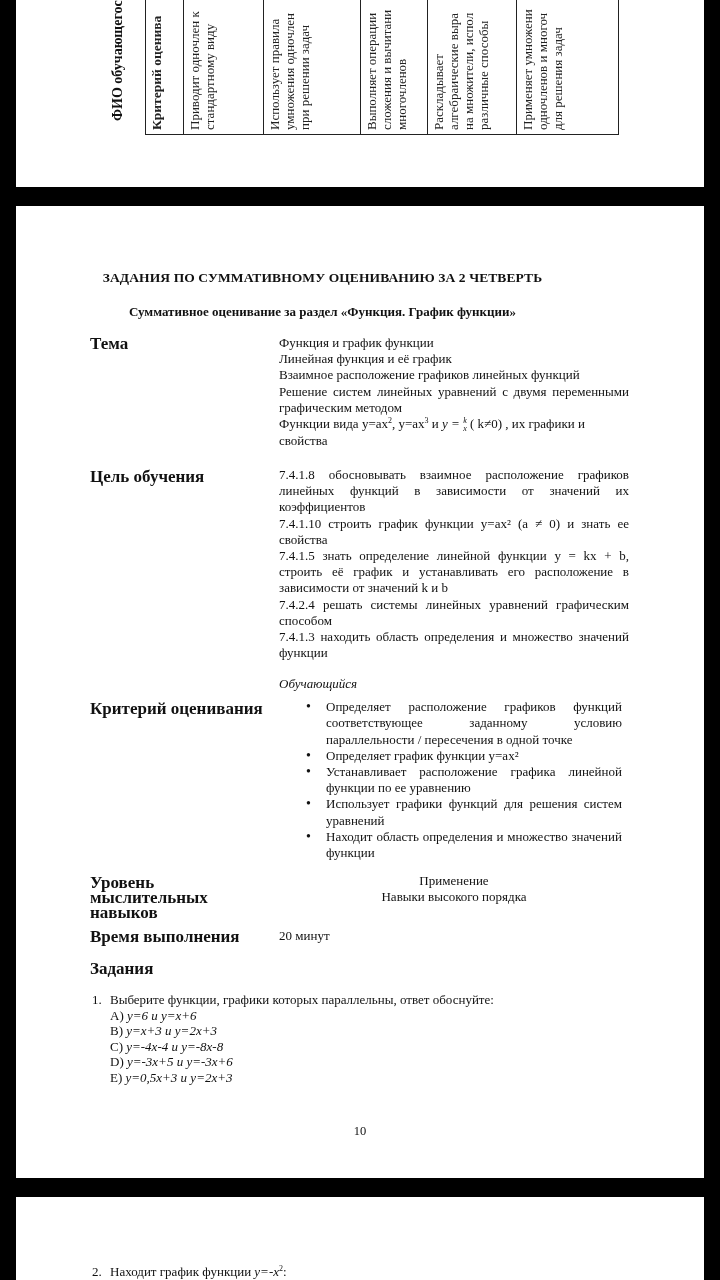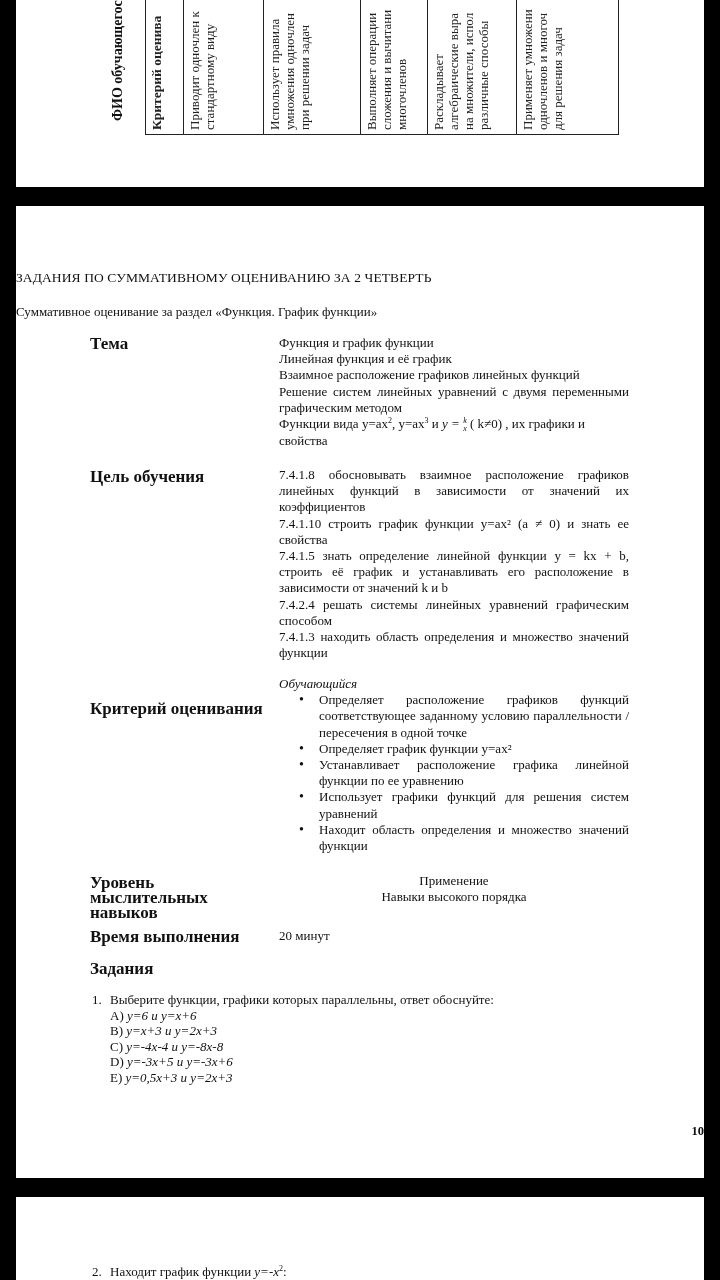--- a/index.html
+++ b/index.html
@@ -16,41 +16,41 @@
   .rot-table { position: absolute; left: 129px; top: 0; width: 472px; height: 134px;
     border-left: 1.5px solid #222; border-right: 1.5px solid #222; border-bottom: 1.5px solid #222; }
   .rot-col { position: absolute; top: 0; height: 134px; border-right: 1px solid #222; overflow: hidden; }
   .rot-col:last-child { border-right: none; }
   .rot-text { position: absolute; left: 3px; bottom: 4px; transform-origin: left bottom;
     transform: rotate(-90deg) translateY(100%); white-space: nowrap; font-size: 13px; line-height: 15px; color: #222; }
   .rot-text div { white-space: nowrap; }
   .fio { position: absolute; left: 94px; bottom: 66px; transform-origin: left bottom;
     transform: rotate(-90deg) translateY(100%); font-weight: bold; font-size: 14px; white-space: nowrap; }
 
-  .title { position: absolute; left: 0; width: 613px; text-align: left; font-weight: normal; }
+  .title { position: absolute; left: 0; width: 613px; text-align: center; font-weight: bold; }
   .t1 { top: 64px; font-size: 13.5px; letter-spacing: 0.1px; }
   .t2 { top: 98px; font-size: 13px; }
 
   .row-label { position: absolute; left: 74px; font-weight: bold; font-size: 17px; line-height: 15px; }
   .row-val { position: absolute; left: 263px; width: 350px; font-size: 13px; line-height: 16.2px; }
   .justify { text-align: justify; text-align-last: left; }
   .crit-head { font-style: italic; }
-  .bullets { margin: 0; padding-left: 40px; list-style: none; }
+  .bullets { margin: 7px; padding-left: 40px; list-style: none; }
   .bullets li { position: relative; }
   .bullets li::before { content: "•"; position: absolute; left: -20px; top: 0; font-size: 14px; }
   sup { font-size: 8px; vertical-align: 5px; line-height: 0; }
   .frac { display: inline-block; vertical-align: middle; text-align: center; font-size: 8px; line-height: 8px; font-style: italic; }
   .frac span { display: block; }
   .math { font-style: italic; }
 
   .task { position: absolute; left: 76px; font-size: 13px; line-height: 15.5px; }
   .task .num { display: inline-block; width: 18px; }
   .opt { padding-left: 18px; }
   .opt i { font-style: italic; }
-  .page-number { position: absolute; top: 918px; left: 0; width: 688px; text-align: right; font-size: 12.5px; font-weight: bold; }
+  .page-number { position: absolute; top: 918px; left: 0; width: 688px; text-align: center; font-size: 12.5px; }
 </style>
 </head>
 <body>
 
 <div class="page" id="page-prev">
   <div class="fio">ФИО обучающегос</div>
   <div class="rot-table">
     <div class="rot-col" style="left:0;width:37px;">
       <div class="rot-text" style="font-weight:bold;font-size:13.5px;">
           <div>Критерий оценива</div>

